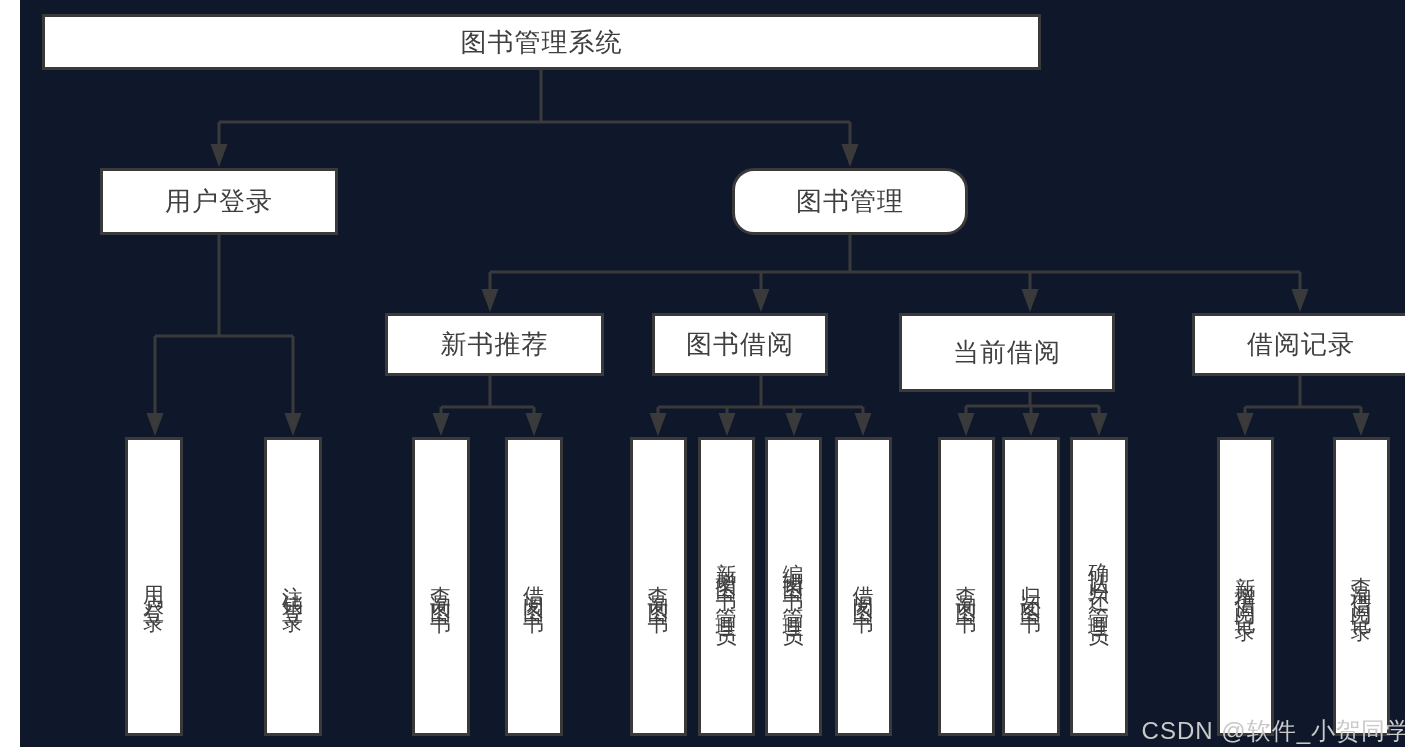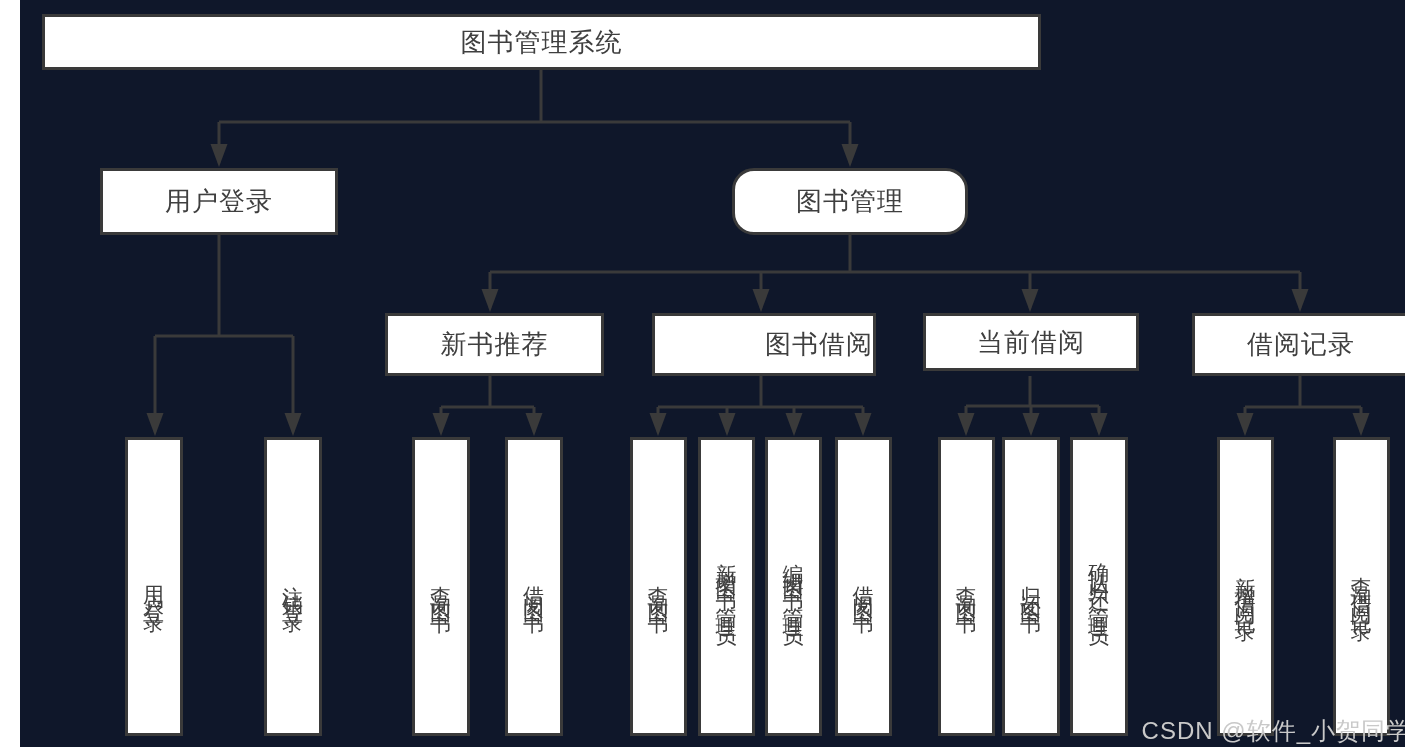--- a/index.html
+++ b/index.html
@@ -109,24 +109,24 @@
   <div class="box hbox" style="left:80px; top:168px; width:238px; height:67px;">
     <span>用户登录</span>
   </div>
   <div class="box hbox" style="left:712px; top:168px; width:236px; height:67px;border-radius:22px;">
     <span>图书管理</span>
   </div>
 
   <div class="box hbox" style="left:365px; top:313px; width:219px; height:63px;">
     <span>新书推荐</span>
   </div>
-  <div class="box hbox" style="left:632px; top:313px; width:224px; height:63px;justify-content:flex-end;">
+  <div class="box hbox" style="left:632px; top:313px; width:176px; height:63px;">
     <span>图书借阅</span>
   </div>
-  <div class="box hbox" style="left:903px; top:313px; width:216px; height:58px;">
+  <div class="box hbox" style="left:879px; top:313px; width:216px; height:79px;">
     <span>当前借阅</span>
   </div>
   <div class="box hbox" style="left:1172px; top:313px; width:218px; height:63px;">
     <span>借阅记录</span>
   </div>
 
   <div class="box vbox" style="left:105px; top:437px; width:58px; height:299px;">
     <span>用户登录</span>
   </div>
   <div class="box vbox" style="left:244px; top:437px; width:58px; height:299px;">

